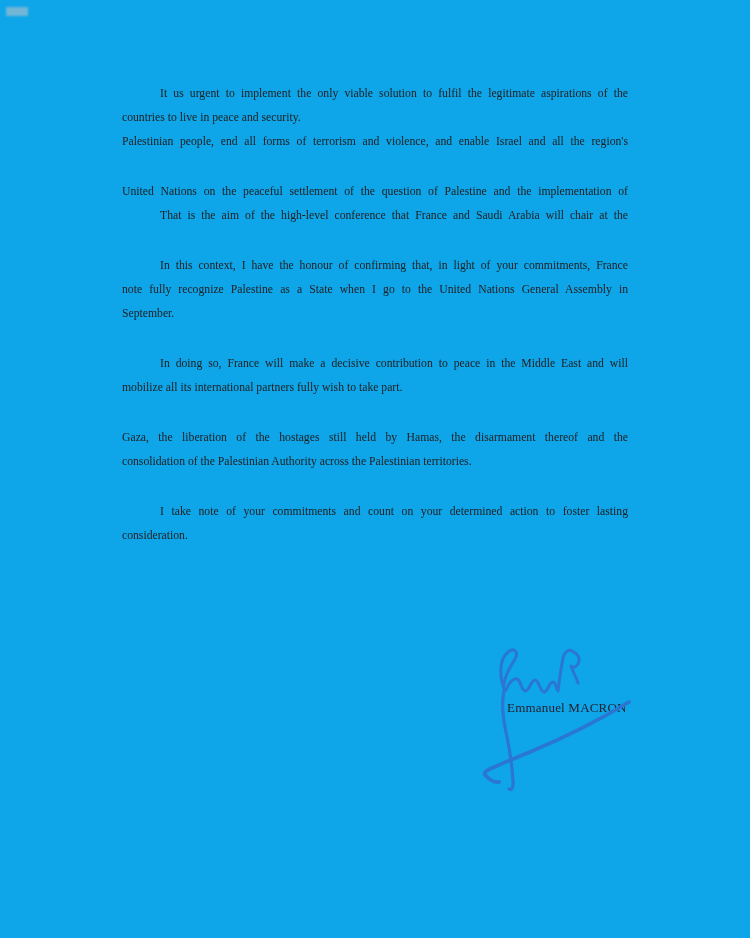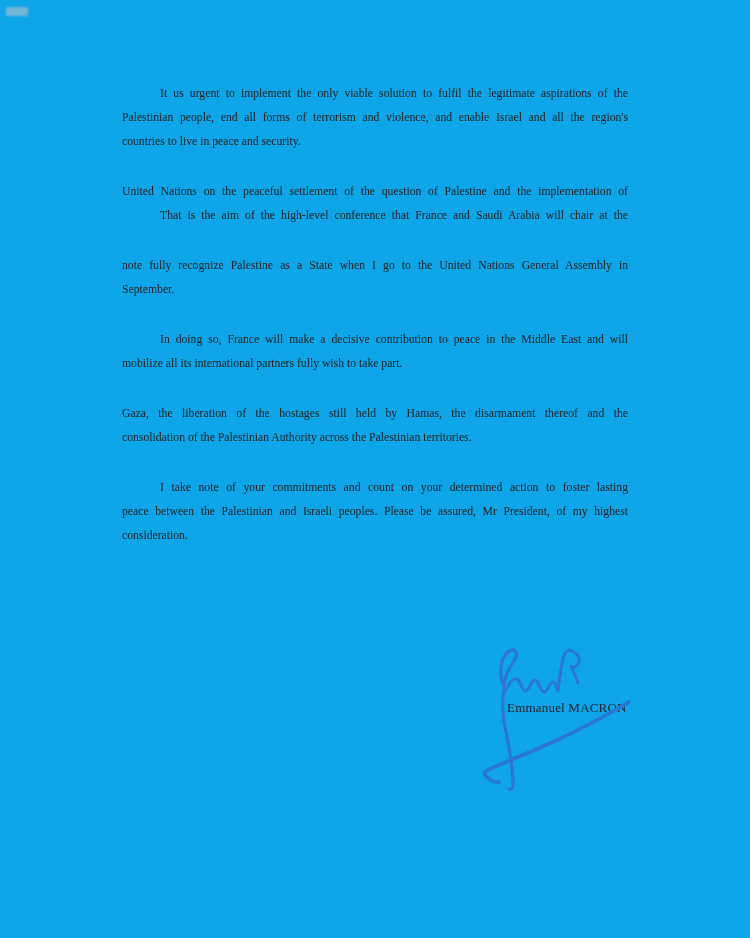--- a/index.html
+++ b/index.html
@@ -83,47 +83,47 @@
 <body>
 
 <div class="page">
 
   <div class="scan-artifact"></div>
 
   <div class="letter-body">
 
     <div class="paragraph">
       <div class="line first">It us urgent to implement the only viable solution to fulfil the legitimate aspirations of the</div>
+      <div class="line last">countries to live in peace and security.</div>
       <div class="line">Palestinian people, end all forms of terrorism and violence, and enable Israel and all the region's</div>
-      <div class="line last">countries to live in peace and security.</div>
     </div>
 
     <div class="paragraph">
       <div class="line">United Nations on the peaceful settlement of the question of Palestine and the implementation of</div>
       <div class="line first">That is the aim of the high-level conference that France and Saudi Arabia will chair at the</div>
     </div>
 
     <div class="paragraph">
+      <div class="line first">In this context, I have the honour of confirming that, in light of your commitments, France</div>
       <div class="line">note fully recognize Palestine as a State when I go to the United Nations General Assembly in</div>
       <div class="line last">September.</div>
     </div>
 
     <div class="paragraph">
       <div class="line first">In doing so, France will make a decisive contribution to peace in the Middle East and will</div>
       <div class="line last">mobilize all its international partners fully wish to take part.</div>
     </div>
 
     <div class="paragraph">
       <div class="line">Gaza, the liberation of the hostages still held by Hamas, the disarmament thereof and the</div>
       <div class="line last">consolidation of the Palestinian Authority across the Palestinian territories.</div>
     </div>
 
     <div class="paragraph">
       <div class="line first">I take note of your commitments and count on your determined action to foster lasting</div>
-      <div class="line">peace between the Palestinian and Israeli peoples. Please be assured, Mr President, of my highest</div>
       <div class="line last">consideration.</div>
     </div>
 
   </div>
 
   <div class="signature-block">
 
     <div class="signature-name">Emmanuel MACRON</div>
 
     <svg class="signature-svg" width="175" height="155" viewBox="0 0 175 155">

